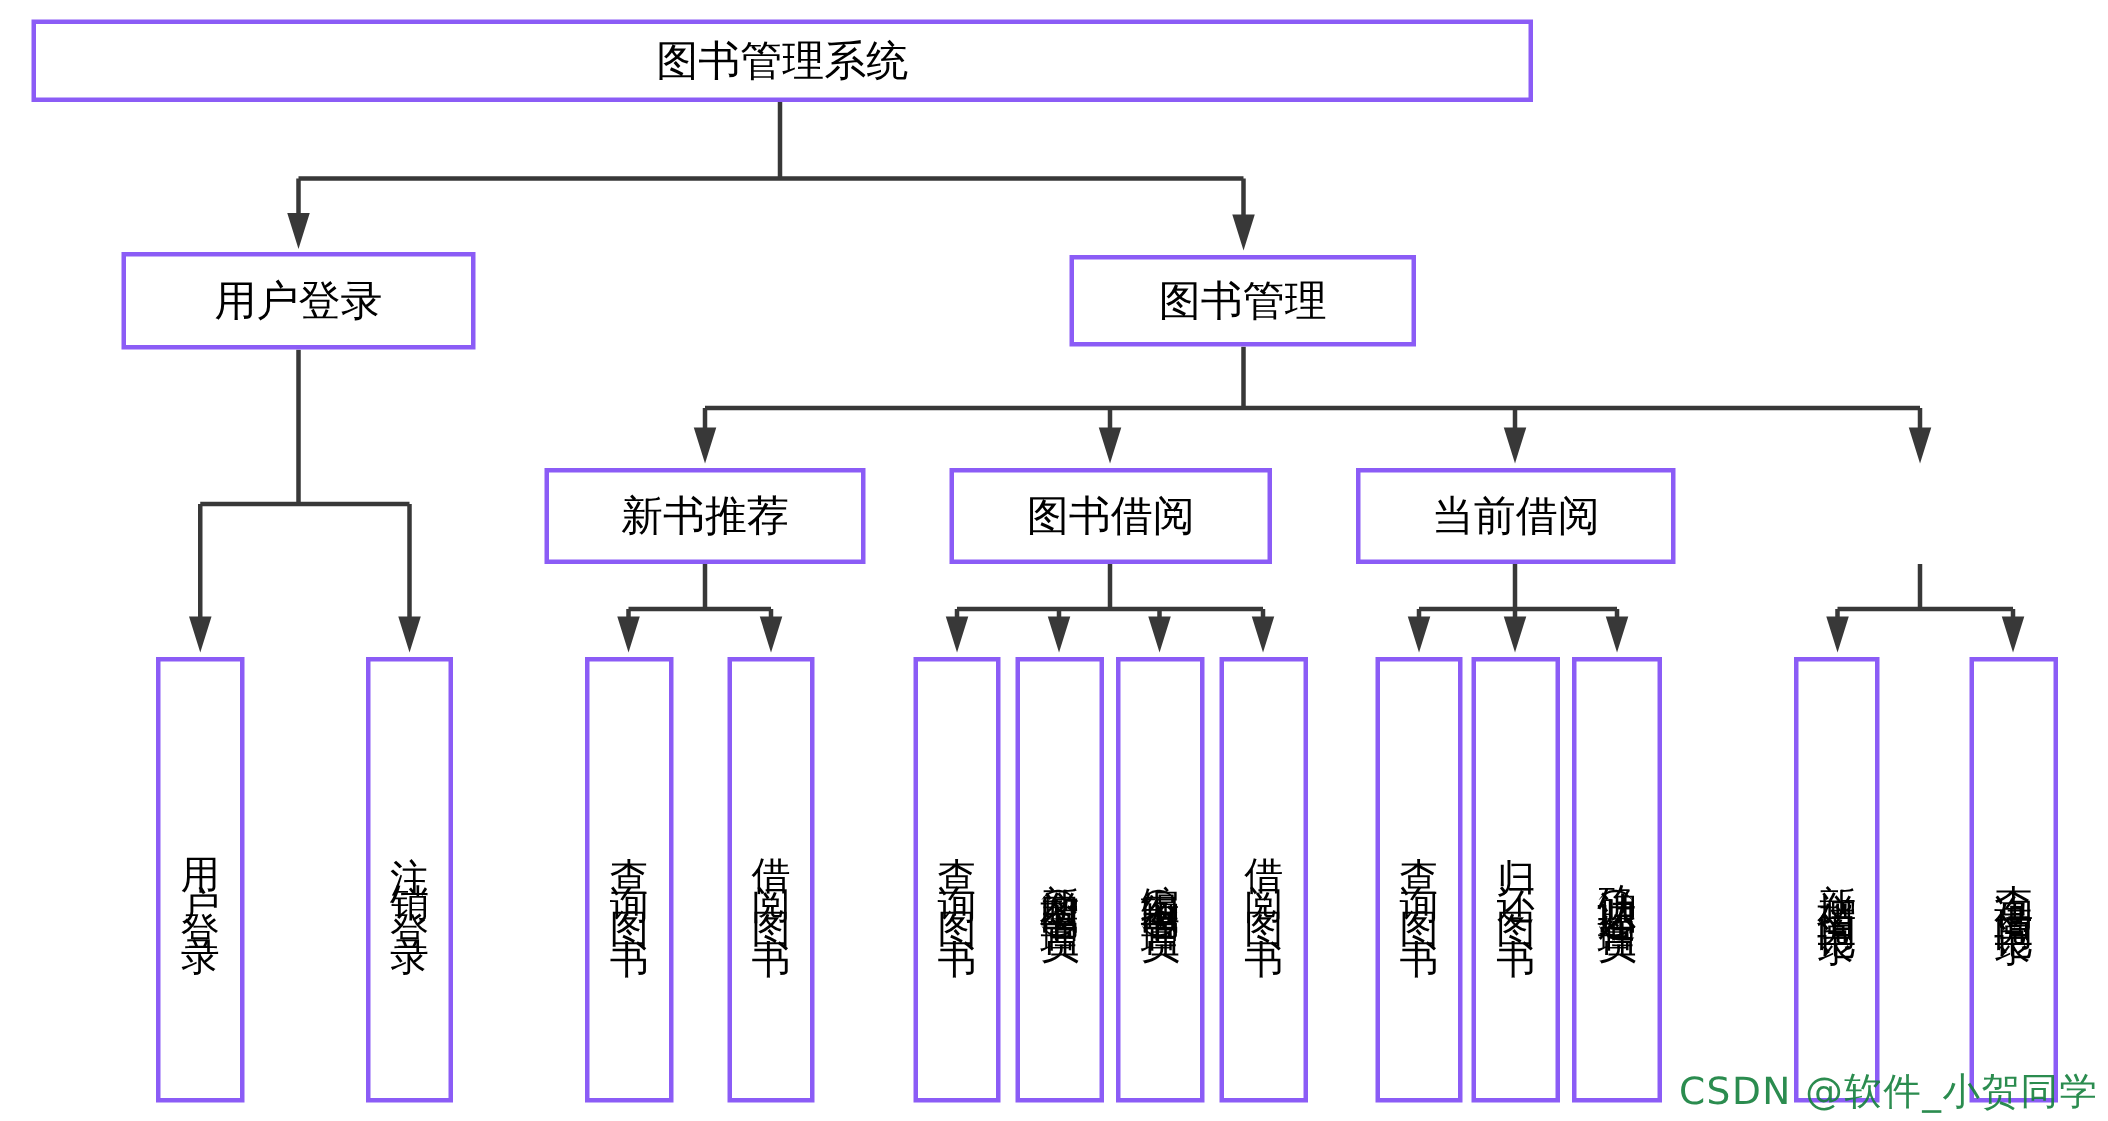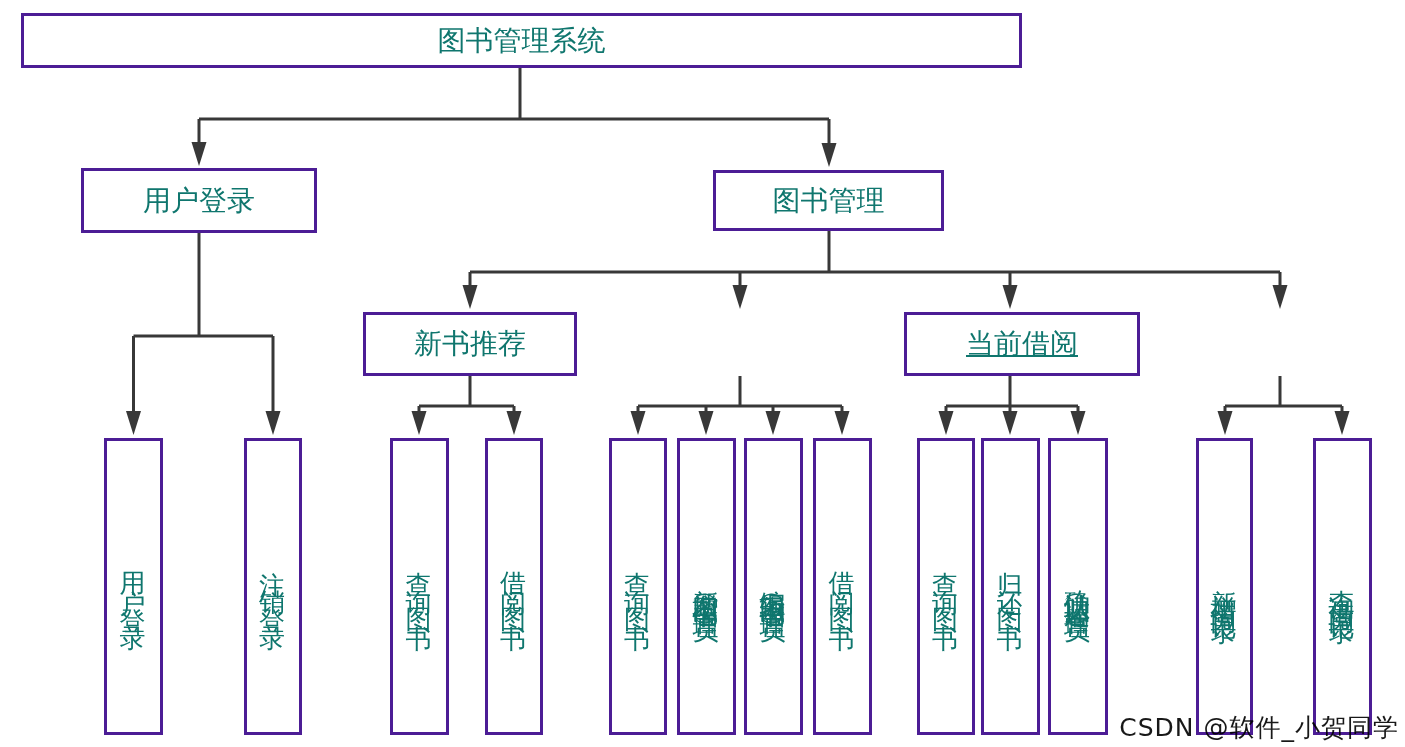--- a/index.html
+++ b/index.html
@@ -13,66 +13,66 @@
   }
   #wires {
     position: absolute;
     left: 0; top: 0;
     z-index: 0;
   }
   .box {
     position: absolute;
     box-sizing: border-box;
     background: #ffffff;
-    border: 3px solid #4c1d95;
+    border: 3px solid #8b5cf6;
     display: flex;
     align-items: center;
     justify-content: center;
-    color: #0f766e;
+    color: #000000;
     font-size: 28px;
     z-index: 1;
     white-space: nowrap;
   }
   .leaf {
     font-size: 26px;
     writing-mode: vertical-rl;
     text-orientation: mixed;
     white-space: normal;
   }
   .sp4 { letter-spacing: 18px; }
   .sp6 { letter-spacing: 6px; }
   .sp9 { letter-spacing: 4px; }
   
   .n-root          { left: 21px;   top: 13px;  width: 1001px; height: 55px; }
   .n-user-login    { left: 81px;   top: 168px; width: 236px;  height: 65px; }
   .n-book-mgmt     { left: 713px;  top: 170px; width: 231px;  height: 61px; }
   .n-new-book      { left: 363px;  top: 312px; width: 214px;  height: 64px; text-align: right; }
   .n-book-borrow   { left: 633px;  top: 312px; width: 215px;  height: 64px; }
-  .n-cur-borrow    { left: 904px;  top: 312px; width: 236px;  height: 64px; text-decoration: underline; }
+  .n-cur-borrow    { left: 904px;  top: 312px; width: 213px;  height: 64px; }
   .n-borrow-rec    { left: 1174px; top: 312px; width: 213px;  height: 64px; }
   .lf { top: 438px; height: 297px; }
   .l-g1a { left: 104px;  width: 59px; }
   .l-g1b { left: 244px;  width: 58px; }
   .l-g2a { left: 390px;  width: 59px; }
   .l-g2b { left: 485px;  width: 58px; }
   .l-g3a { left: 609px;  width: 58px; }
   .l-g3b { left: 677px;  width: 59px; }
   .l-g3c { left: 744px;  width: 59px; }
   .l-g3d { left: 813px;  width: 59px; }
   .l-g4a { left: 917px;  width: 58px; }
   .l-g4b { left: 981px;  width: 59px; }
   .l-g4c { left: 1048px; width: 60px; }
   .l-g5a { left: 1196px; width: 57px; }
   .l-g5b { left: 1313px; width: 59px; }
   #watermark {
     position: absolute;
     right: 6px;
     bottom: 3px;
     font-size: 25px;
-    color: #000000;
+    color: #15803d;
     opacity: 0.9;
     z-index: 2;
     letter-spacing: 1px;
     white-space: nowrap;
   }
 </style>
 </head>
 <body>
 
 <div id="canvas">
@@ -123,20 +123,21 @@
   </svg>
 
   <div class="box n-root">图书管理系统</div>
 
   <div class="box n-user-login">用户登录</div>
 
   <div class="box n-book-mgmt">图书管理</div>
 
   <div class="box n-new-book">新书推荐</div>
 
+  <div class="box n-book-borrow">图书借阅</div>
 
   <div class="box n-cur-borrow">当前借阅</div>
 
 
   <div class="box leaf lf l-g1a sp4">用户登录</div>
 
   <div class="box leaf lf l-g1b sp4">注销登录</div>
 
   <div class="box leaf lf l-g2a sp4">查询图书</div>
 

